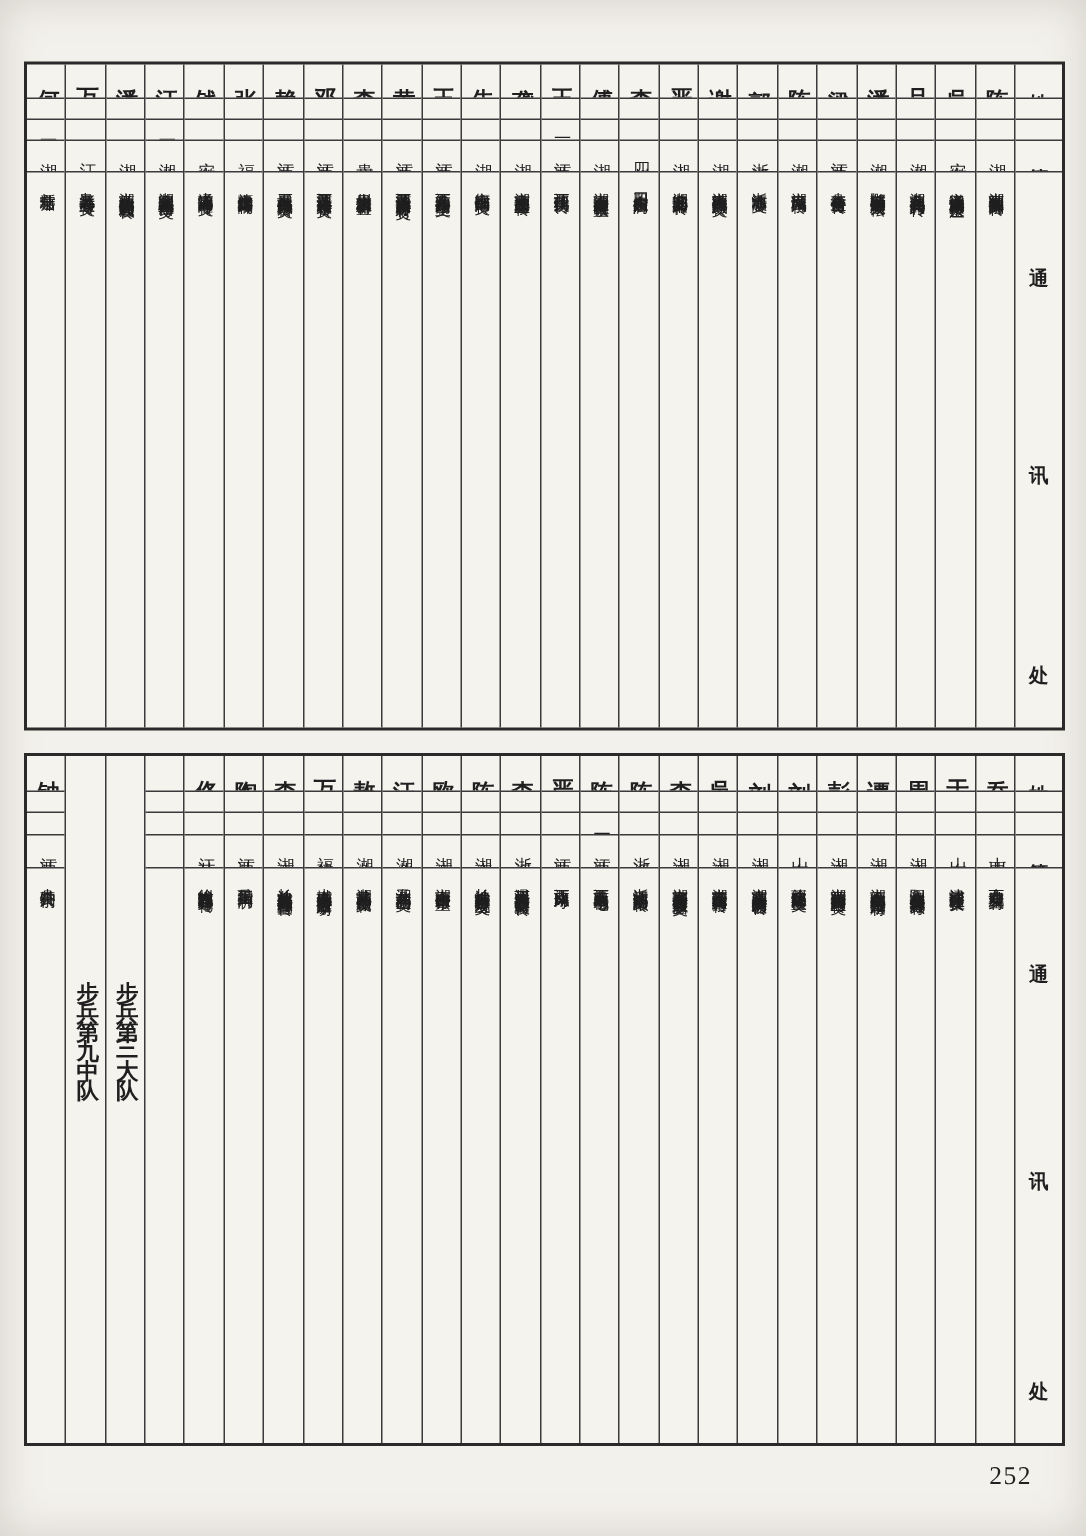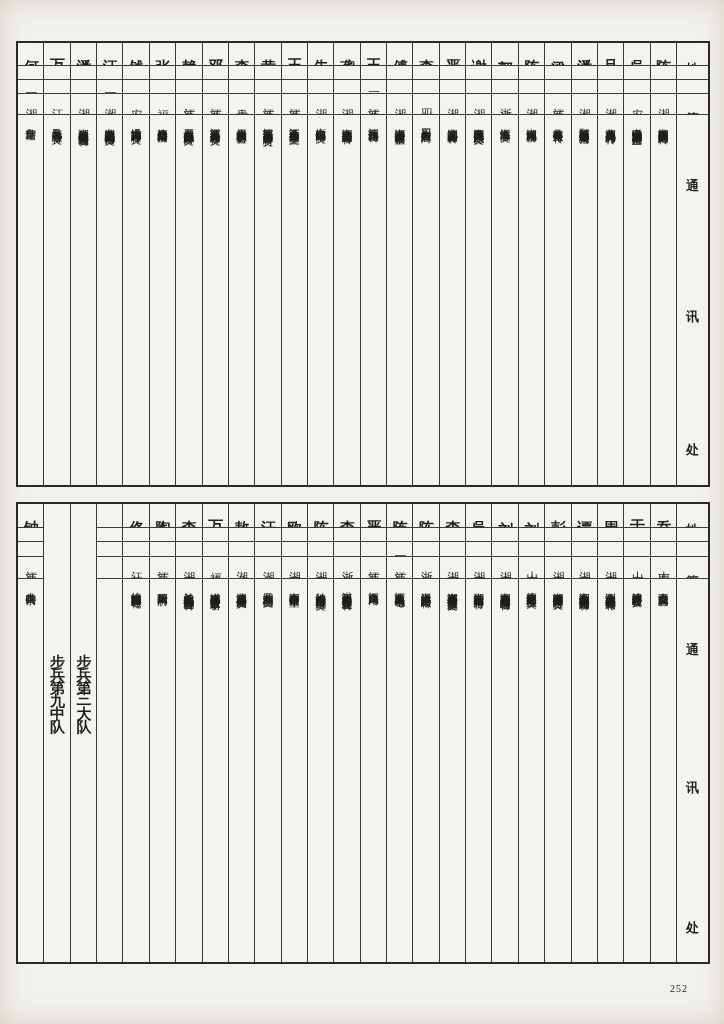--- a/index.html
+++ b/index.html
@@ -53,21 +53,21 @@
   .t-contact{font-size:10.5px;padding-top:5px;letter-spacing:.5px;line-height:1.05;height:100%;box-sizing:border-box;}
   .t-unit{font-size:15px;font-weight:bold;letter-spacing:13px;padding-top:138px;}
   .h-label{font-size:13px;font-weight:bold;}
   .h-name{padding:9px 0;}
   .h-alias{padding:4px 0;}
   .h-age{padding:5px 0;}
   .h-native{padding:8px 0;}
   .h-contact{padding:52px 0;}
   .page-number{
     position:absolute;right:36px;bottom:30px;
-    font-size:10px;letter-spacing:1px;color:#222;
+    font-size:17px;letter-spacing:1px;color:#222;
   }
 </style>
 </head>
 <body>
 
 <div class="page">
   <div class="rtable t-top" id="tbl-top">
       <div class="col header-col">
         <div class="cell r-name">
           <div class="vt h-label h-name just">姓名</div>

